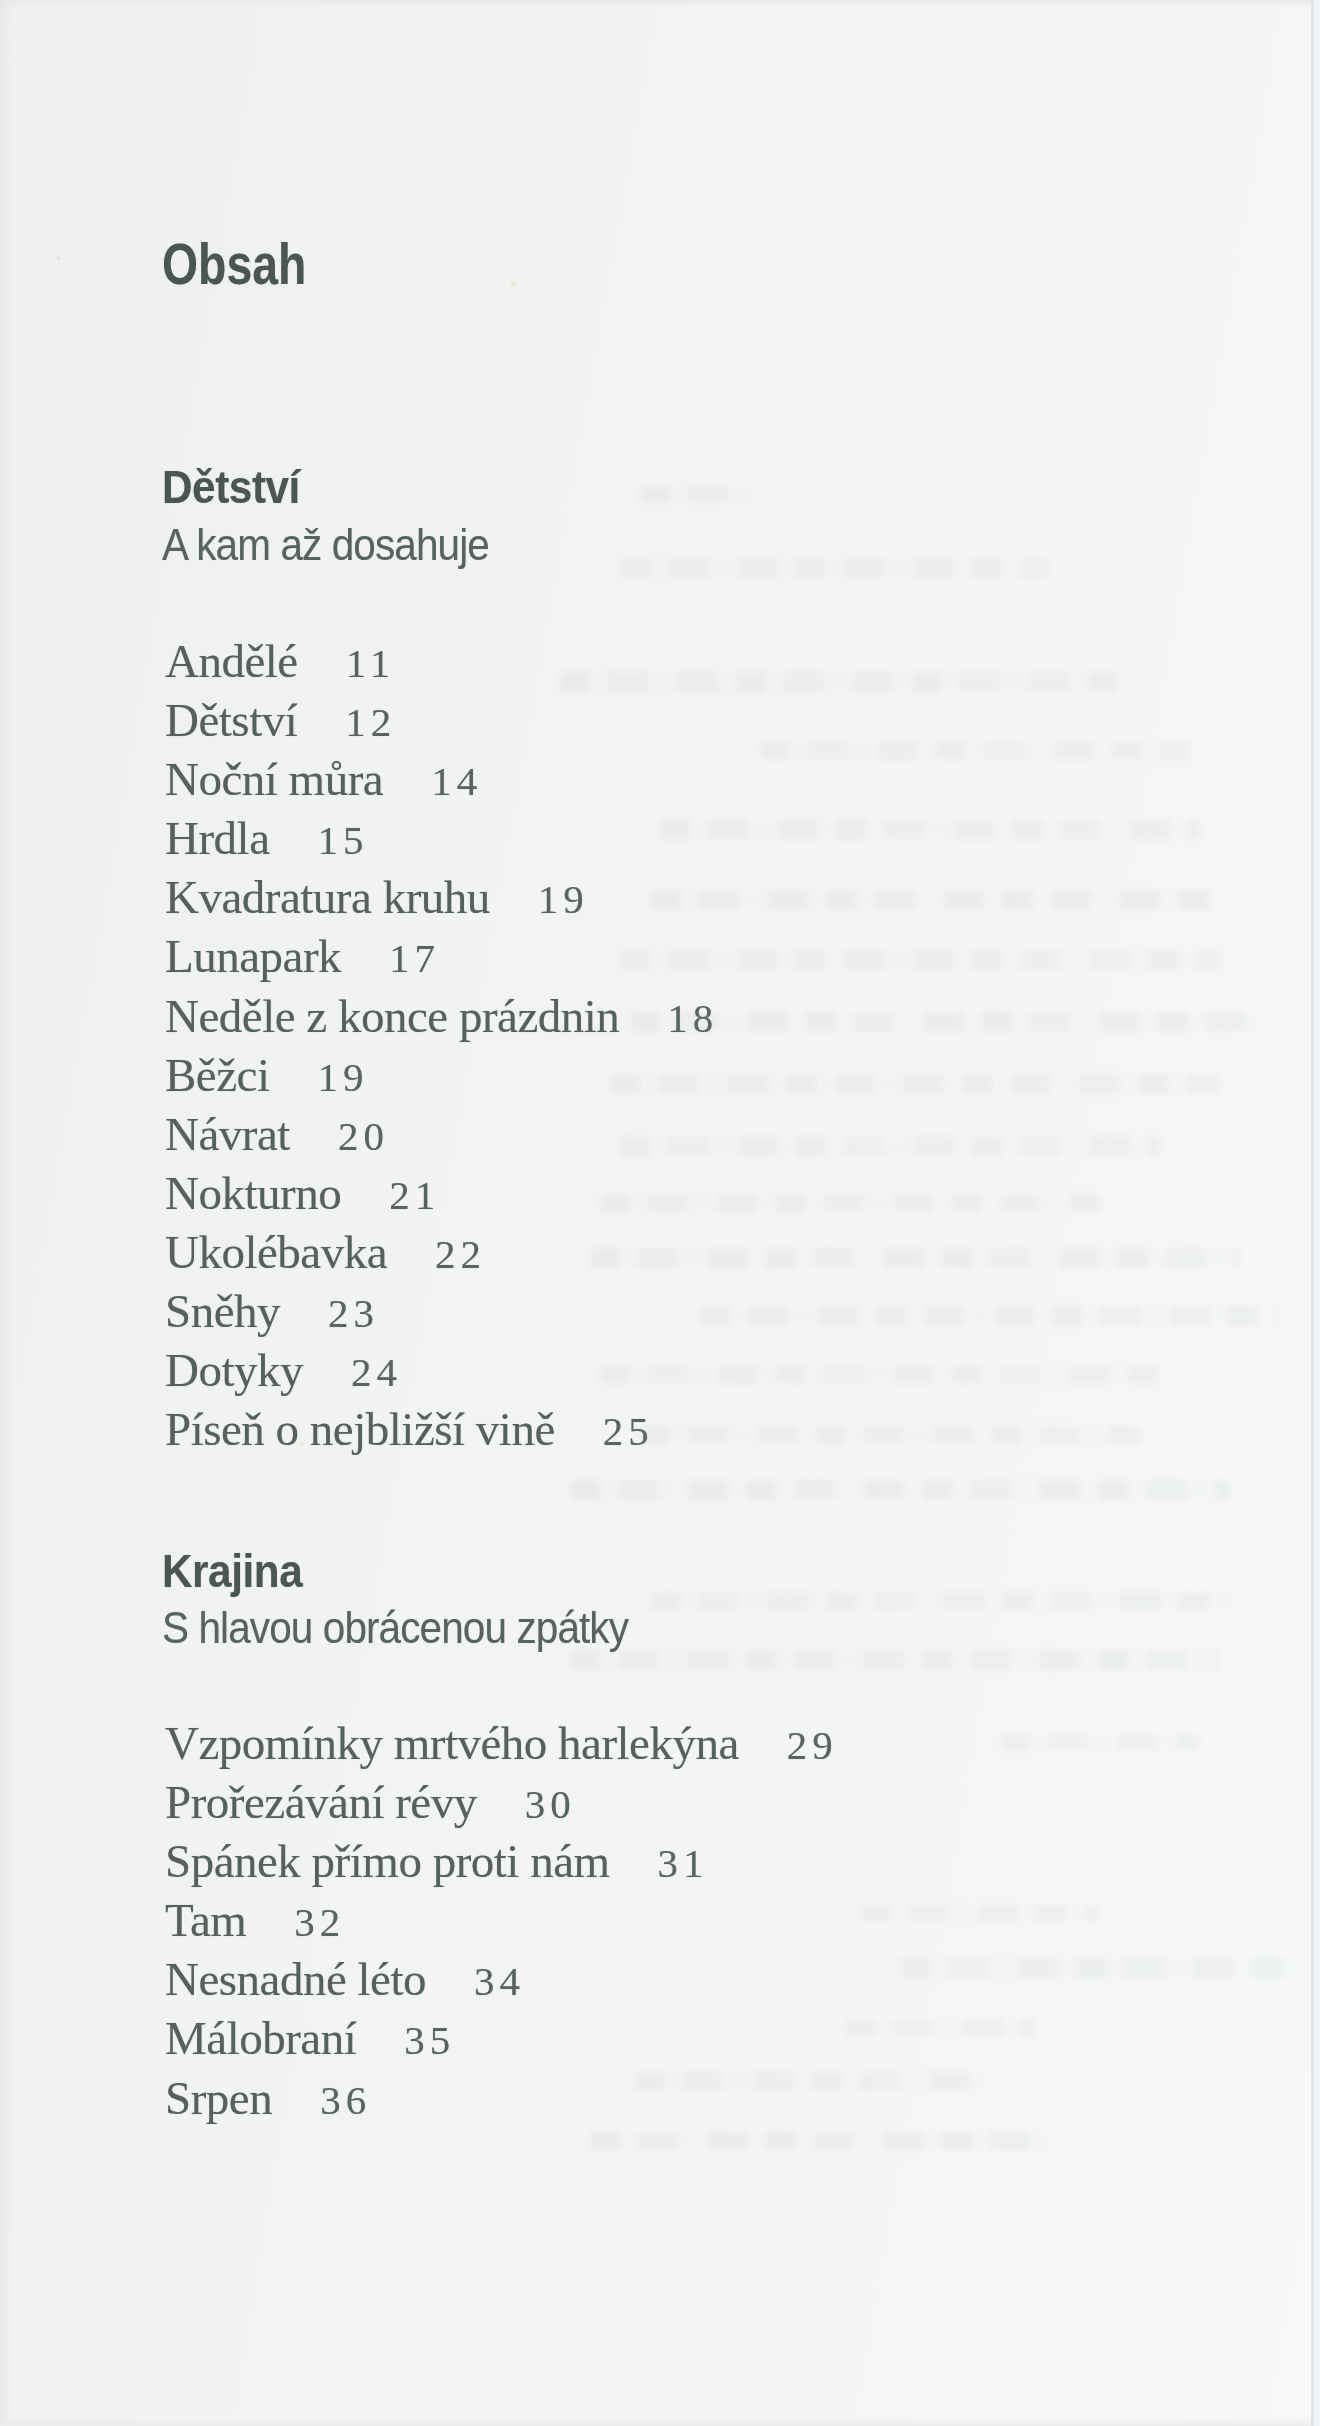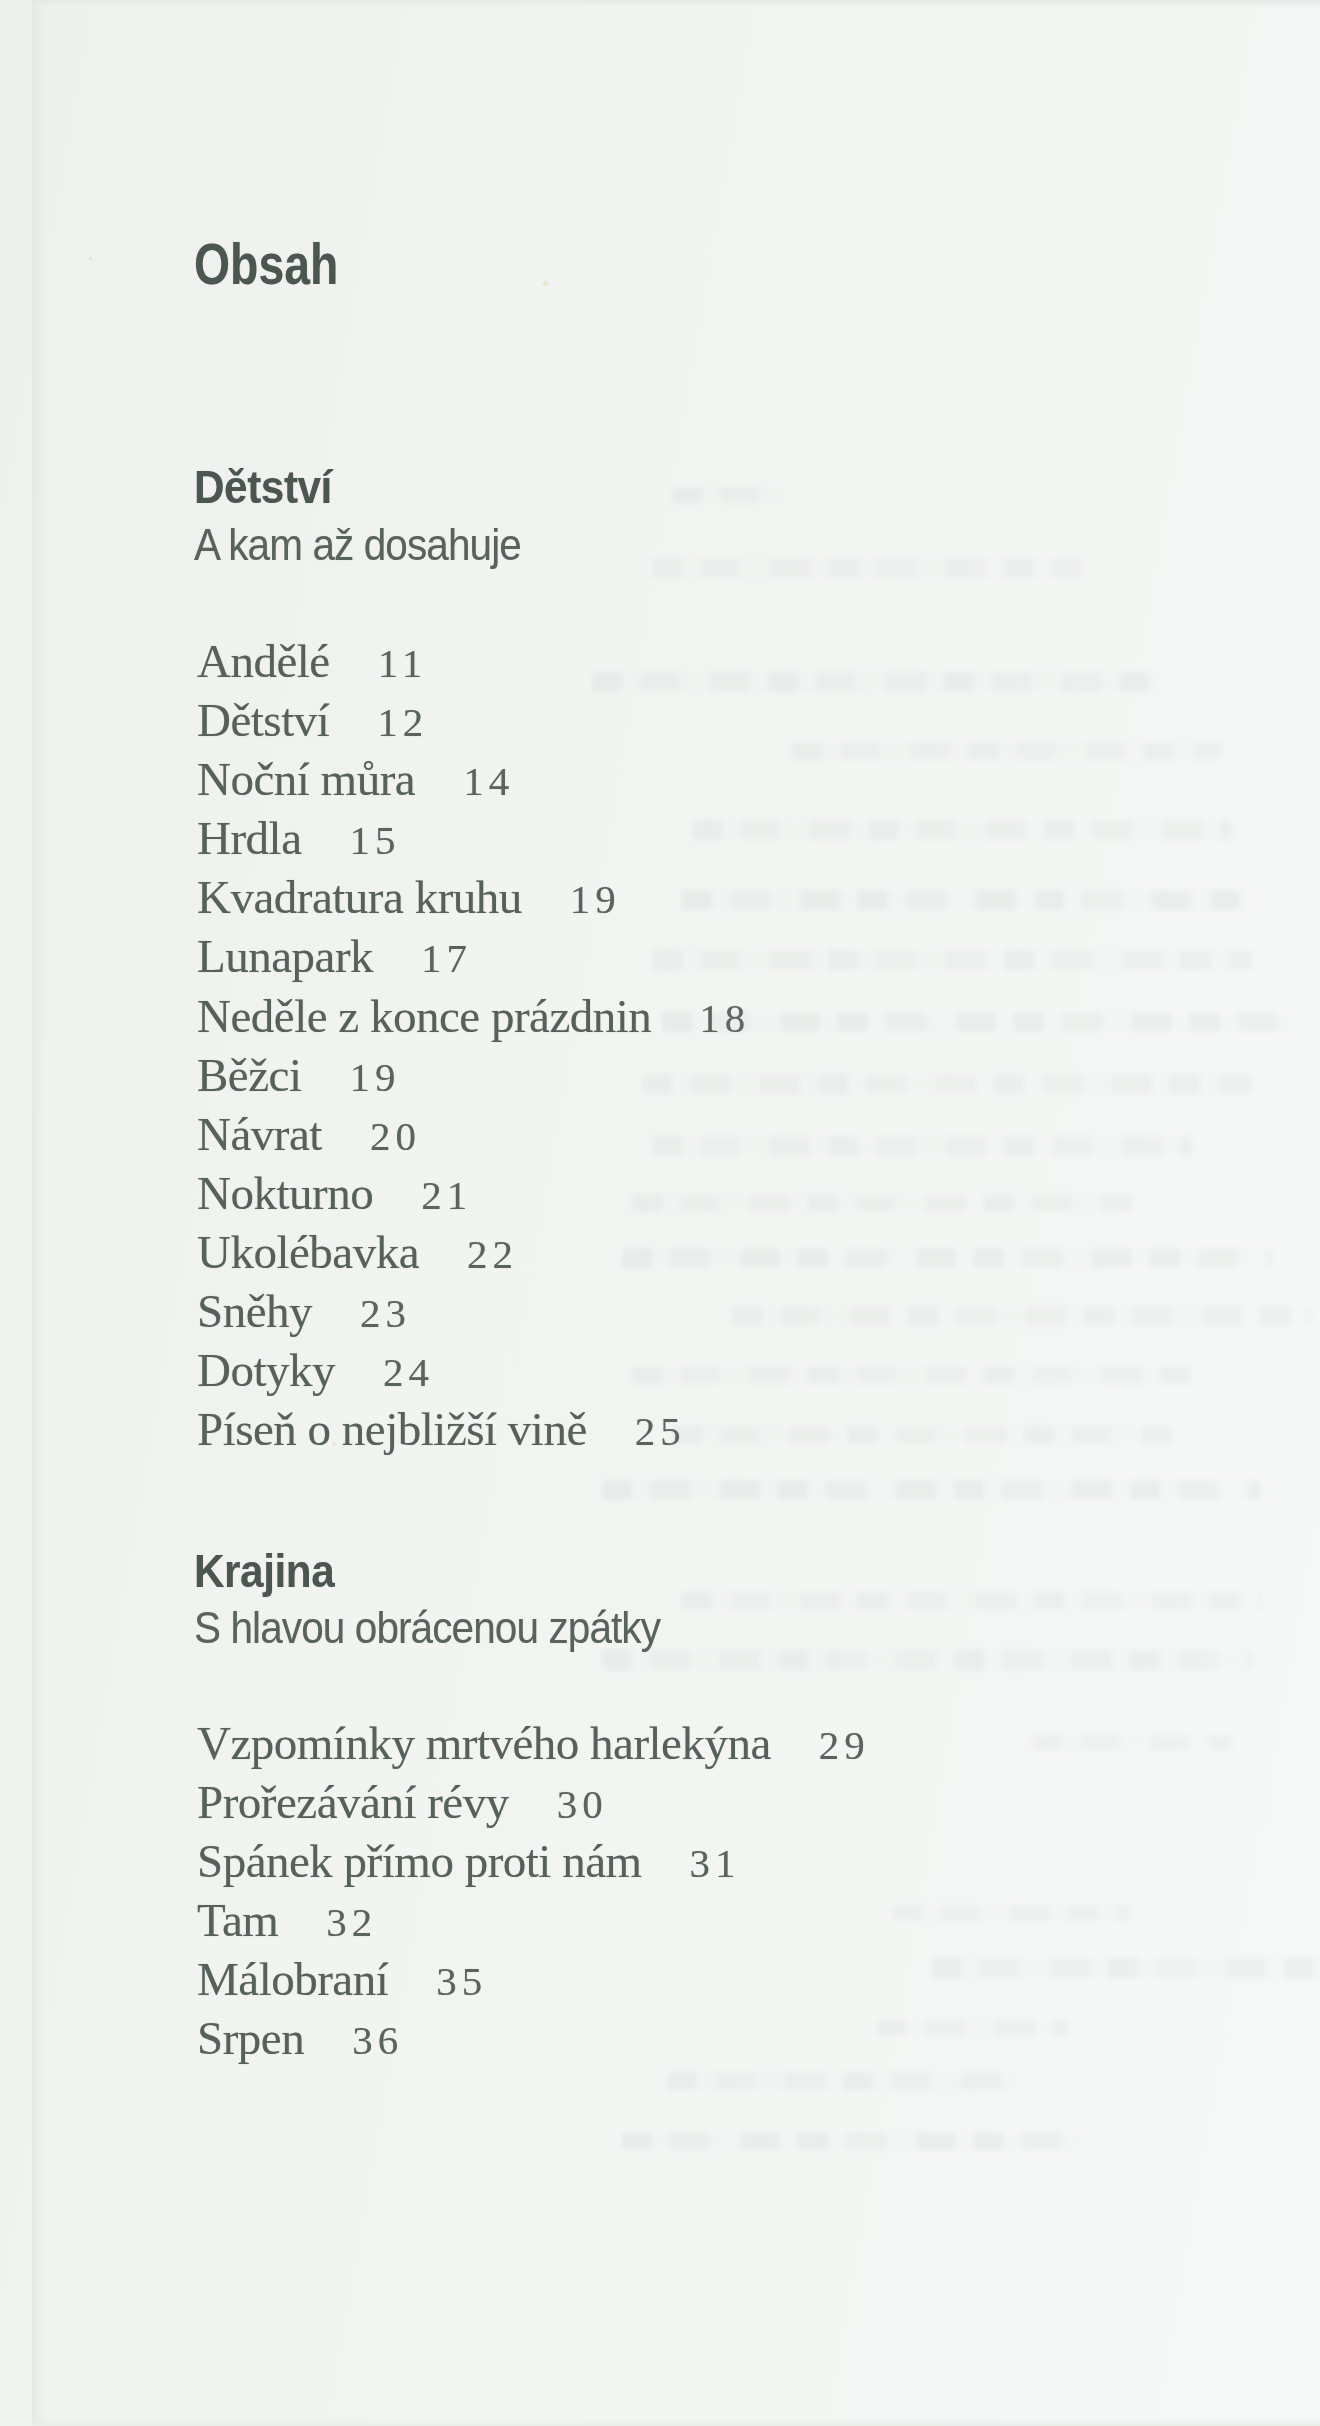--- a/index.html
+++ b/index.html
@@ -1,21 +1,21 @@
 <!DOCTYPE html>
 <html><head>
 <meta charset="utf-8">
 <style>
   html,body{margin:0;padding:0;}
   body{
     width:1320px;height:2426px;position:relative;overflow:hidden;
     background:linear-gradient(100deg,#eef0ed 0%,#f2f4f1 38%,#f4f6f4 70%,#f6f9f7 100%);
     font-family:"Liberation Sans",sans-serif;
   }
-  .page{position:absolute;inset:0;margin-left:32px;}
+  .page{position:absolute;inset:0;}
   
   .edge-top{position:absolute;left:0;top:0;right:0;height:7px;
     background:linear-gradient(to bottom,#e6e9e6,rgba(240,242,239,0));}
   .edge-left{position:absolute;left:0;top:0;bottom:0;width:12px;
     background:linear-gradient(to right,#e5e8e5,rgba(240,242,239,0));}
   .edge-bottom{position:absolute;left:0;bottom:0;right:0;height:8px;
     background:linear-gradient(to top,#eaedea,rgba(240,242,239,0));}
   .scan-line-right{position:absolute;top:0;bottom:0;left:1311px;width:3px;
     background:#dbe0e3;opacity:.75;}
   .right-strip{position:absolute;top:0;bottom:0;left:1314px;width:6px;
@@ -94,20 +94,21 @@
   </ul>
 
   <h2 class="sans-h section-heading" style="top:1548px;">Krajina</h2>
   <p class="subtitle" style="top:1605px;">S hlavou obrácenou zpátky</p>
 
   <ul class="toc-list" style="top:1715px;">
     <li><span>Vzpomínky mrtvého harlekýna</span><span class="num">29</span></li>
     <li><span>Prořezávání révy</span><span class="num">30</span></li>
     <li><span>Spánek přímo proti nám</span><span class="num">31</span></li>
     <li><span>Tam</span><span class="num">32</span></li>
+    <li><span>Nesnadné léto</span><span class="num">34</span></li>
     <li><span>Málobraní</span><span class="num">35</span></li>
     <li><span>Srpen</span><span class="num">36</span></li>
   </ul>
 
   <div class="bleed" style="left:640px;top:487px;width:110px;height:16px;opacity:.45"></div>
   <div class="bleed" style="left:620px;top:558px;width:430px;height:20px;opacity:.40"></div>
   <div class="bleed" style="left:560px;top:672px;width:560px;height:20px;opacity:.45"></div>
   <div class="bleed" style="left:760px;top:742px;width:430px;height:18px;opacity:.40"></div>
   <div class="bleed" style="left:660px;top:820px;width:540px;height:20px;opacity:.42"></div>
   <div class="bleed" style="left:650px;top:890px;width:570px;height:20px;opacity:.48"></div>

